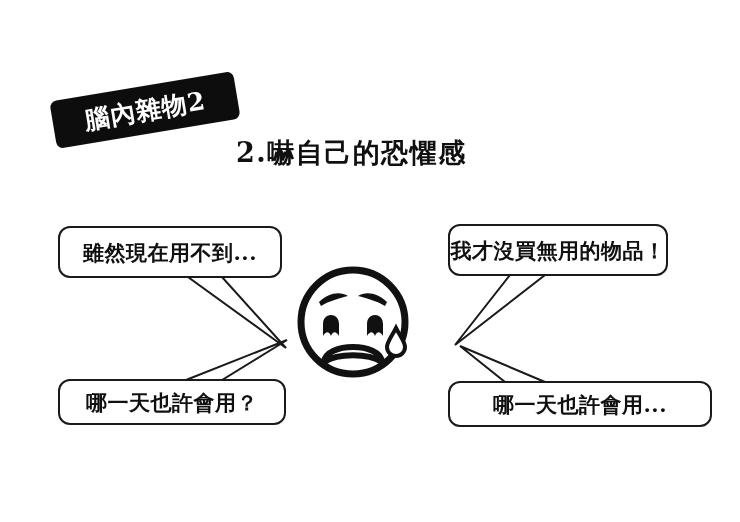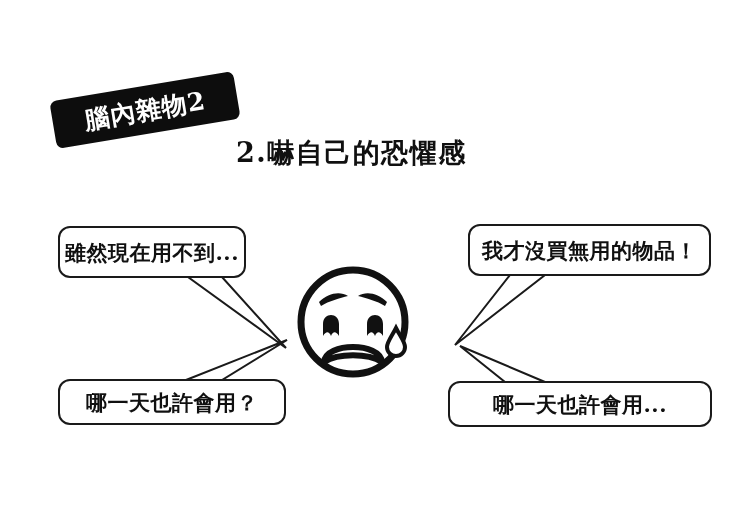--- a/index.html
+++ b/index.html
@@ -76,22 +76,22 @@
   .bubble-text {
     font-size: 21px;
     font-weight: 700;
     color: #101010;
     letter-spacing: 0.5px;
     white-space: nowrap;
     line-height: 1;
     font-family: "DejaVu Serif", "Liberation Serif", serif;
   }
 
-  #bubble-tl { left: 58px;  top: 226px; width: 188px; height: 52px; }
-  #bubble-tr { left: 448px; top: 224px; width: 243px; height: 52px; margin-left: 20px; }
+  #bubble-tl { left: 58px;  top: 226px; width: 224px; height: 52px; }
+  #bubble-tr { left: 448px; top: 224px; width: 220px; height: 52px; }
   #bubble-bl { left: 58px;  top: 379px; width: 228px; height: 46px; }
   #bubble-br { left: 448px; top: 381px; width: 264px; height: 46px; }
 
   
   #tails {
     position: absolute;
     left: 0; top: 0;
     width: 740px; height: 522px;
     z-index: 2;
     pointer-events: none;

